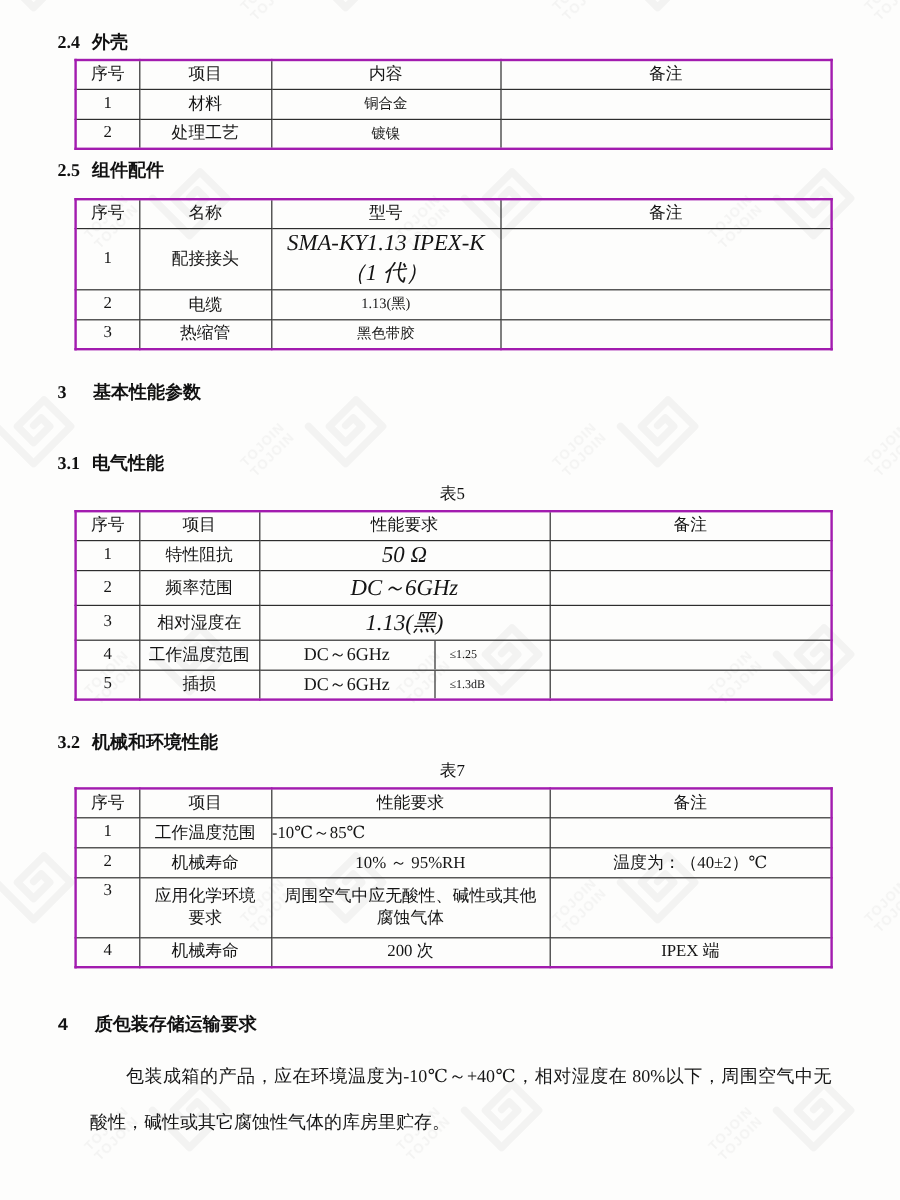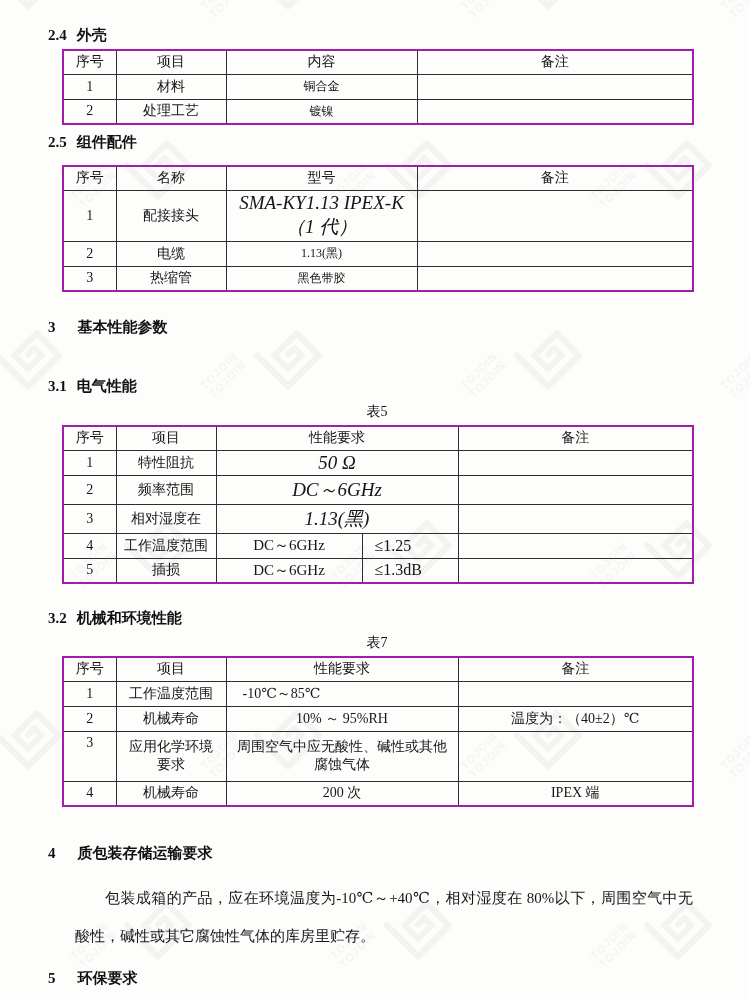--- a/index.html
+++ b/index.html
@@ -46,42 +46,42 @@
   th, td {
     border: 1px solid #2e2e2e;
     text-align: center; vertical-align: middle;
     padding: 1px 6px; overflow: hidden;
     font-weight: normal; color: #151515;
   }
   thead th { height: 24px; }
   tbody td { height: 25px; }
   td.big { font-size: 12px; margin-top: 13px; }
   td.mid { font-size: 19px; font-style: italic; }
-  td.left-val { text-align: left; padding-left: 16px; }
+  td.left-val { text-align: left; padding-left: 0; }
   td.split { padding: 0; }
   .split-wrap { display: flex; width: 100%; height: 100%; align-items: stretch; }
   .split-wrap .sub1 { width: 145px; display: flex; align-items: center; justify-content: center; font-size: 15px; }
-  .split-wrap .sub2 { flex: 1; border-left: 1px solid #2e2e2e; display: flex; align-items: center; justify-content: flex-start; padding-left: 12px; font-size: 16px; }
+  .split-wrap .sub2 { flex: 1; border-left: 1px solid #2e2e2e; display: flex; align-items: center; justify-content: flex-start; padding-left: 12px; font-size: 10px; }
   .para {
     margin-left: 27px; width: 618px;
     font-size: 15px; line-height: 38px;
     text-indent: 30px; color: #161616;
     text-align: justify;
   }
   
   .mt-cap1   { margin-top: 7px; }
   .mt-table  { margin-top: 4px; }
   .mt-h25    { margin-top: 8px; }
   .mt-t25    { margin-top: 13px; }
   .mt-h3     { margin-top: 26px; }
   .mt-h31    { margin-top: 40px; }
   .mt-cap5   { margin-top: 7px; }
   .mt-h32    { margin-top: 25px; }
   .mt-cap7   { margin-top: 6px; }
-  .mt-h4     { margin-top: 37px; }
+  .mt-h4     { margin-top: 37px; font-family: Liberation Mono, monospace; }
   .mt-para   { margin-top: 16px; }
   .mt-h5     { margin-top: 14px; }
 </style>
 </head>
 <body>
 
 <div class="page">
 
   <div class="wm-layer" id="wm-layer">
       <div class="wm-tile" style="left: -60px; top: -55px;">
@@ -414,18 +414,15 @@
         </tr>
       </tbody>
     </table>
 
     <div class="sec-h top mt-h4">
       <span class="h-num">4</span><span>质包装存储运输要求</span>
     </div>
 
     <p class="para mt-para">包装成箱的产品，应在环境温度为-10℃～+40℃，相对湿度在 80%以下，周围空气中无酸性，碱性或其它腐蚀性气体的库房里贮存。</p>
 
-    <div class="sec-h top mt-h5">
-      <span class="h-num">5</span><span>环保要求</span>
-    </div>
 
   </div>
 </div>
 
 </body></html>

